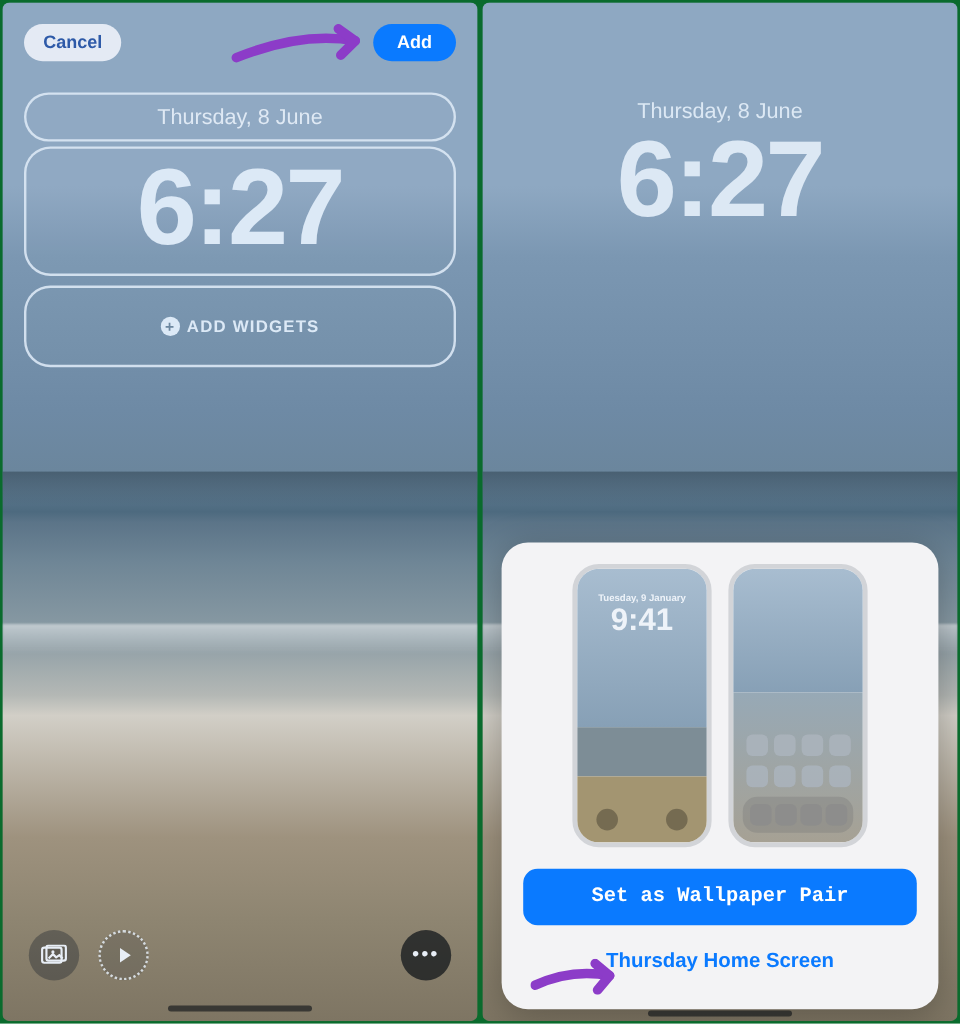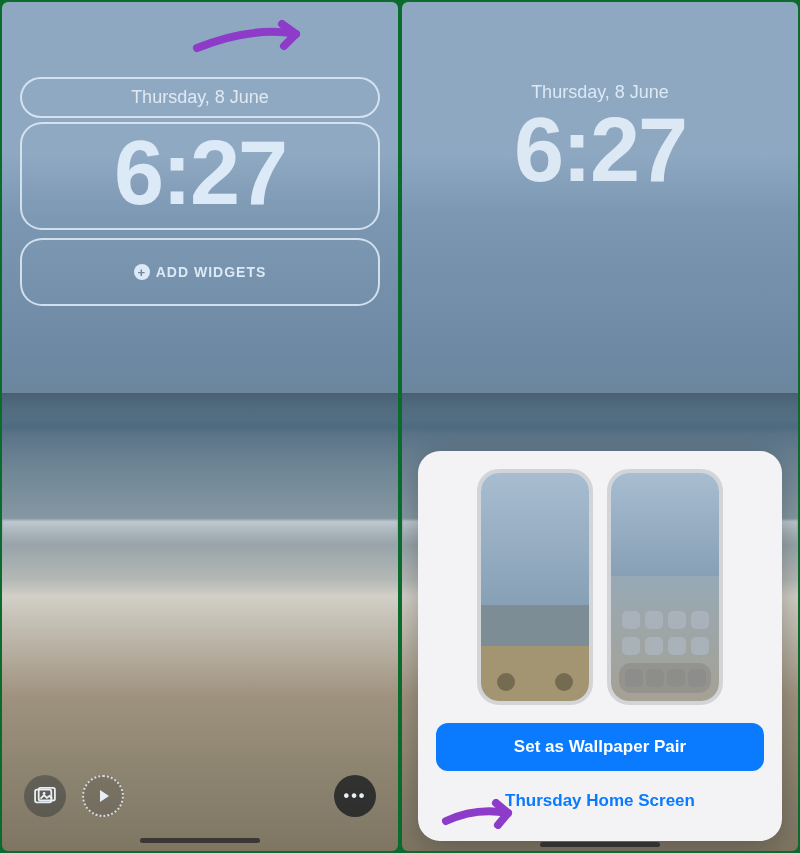--- a/index.html
+++ b/index.html
@@ -107,38 +107,42 @@
   .pv-bottom-icons{position:absolute; bottom:10px; left:0; right:0; display:flex; justify-content:space-between; padding:0 16px;}
   .pv-bi{ width:18px;height:18px;border-radius:50%;background:rgba(0,0,0,0.28);}
   .pv-home-sky{ position:absolute; inset:0 0 55% 0; background:linear-gradient(#a8bdd0,#87a0b6);}
   .pv-home-blur{position:absolute; top:45%; left:0;right:0;bottom:0; background:linear-gradient(#97a9b6,#a6a194);}
   .pv-dock{ position:absolute; bottom:8px; left:8px; right:8px; height:30px; border-radius:12px; background:rgba(120,120,120,0.35); display:flex; align-items:center; justify-content:space-around; padding:0 4px;}
   .pv-row{ position:absolute; left:8px; right:8px; display:flex; justify-content:space-around;}
   .pv-icon{ width:18px;height:18px;border-radius:5px; background:rgba(170,178,186,0.95);}
   .pv-dock .pv-icon{ background:rgba(140,140,140,0.85);}
   .set-pair-btn{
     width:100%; background:#0a7aff; color:#fff; border:none; border-radius:12px;
-    padding:14px 10px; font-size:17px; font-weight:600; margin-bottom:10px;
+    padding:14px 10px; font-size:17px; font-weight:600; margin-bottom:10px;font-family:Liberation Mono, monospace;
   }
   .customise-btn{
     width:100%; background:transparent; color:#0a7aff; border:none;
     padding:10px 4px; font-size:17px; font-weight:600;
   }
   .sheet-indicator{position:absolute; bottom:4px; left:50%; transform:translateX(-50%); width:120px; height:5px; border-radius:3px; background:rgba(10,15,20,0.6);}
 </style>
 </head>
 <body>
 
 <div class="container">
 
   <div class="phone">
     <div class="wallpaper"></div>
     <div class="horizon-dark"></div>
     <div class="wave"></div>
 
+    <div class="topbar">
+      <button class="cancel-btn">Cancel</button>
+      <button class="add-btn">Add</button>
+    </div>
 
     <div class="arrow" style="top:18px; left:190px;">
       <svg width="120" height="36" viewBox="0 0 120 36">
         <path d="M5 28 Q60 6 104 14" fill="none" stroke="#8c3cc8" stroke-width="8" stroke-linecap="round"></path>
         <path d="M104 14 L90 4 M104 14 L92 26" fill="none" stroke="#8c3cc8" stroke-width="8" stroke-linecap="round"></path>
       </svg>
     </div>
 
     <div class="editor-stack">
       <div class="date-pill">Thursday, 8 June</div>
@@ -182,20 +186,24 @@
       <div class="plain-time">6:27</div>
     </div>
 
     <div class="sheet">
       <div class="previews">
 
         <div class="preview-device">
           <div class="pv-sky"></div>
             <div class="pv-sea"></div>
             <div class="pv-sand"></div>
+          <div class="pv-time">
+            <div class="pv-date">Tuesday, 9 January</div>
+            <div class="pv-clock">9:41</div>
+          </div>
           <div class="pv-bottom-icons">
               <div class="pv-bi"></div>
               <div class="pv-bi"></div>
             </div>
         </div>
 
         <div class="preview-device">
           <div class="pv-home-sky"></div>
             <div class="pv-home-blur"></div>
           <div class="pv-row" style="top:138px;">

